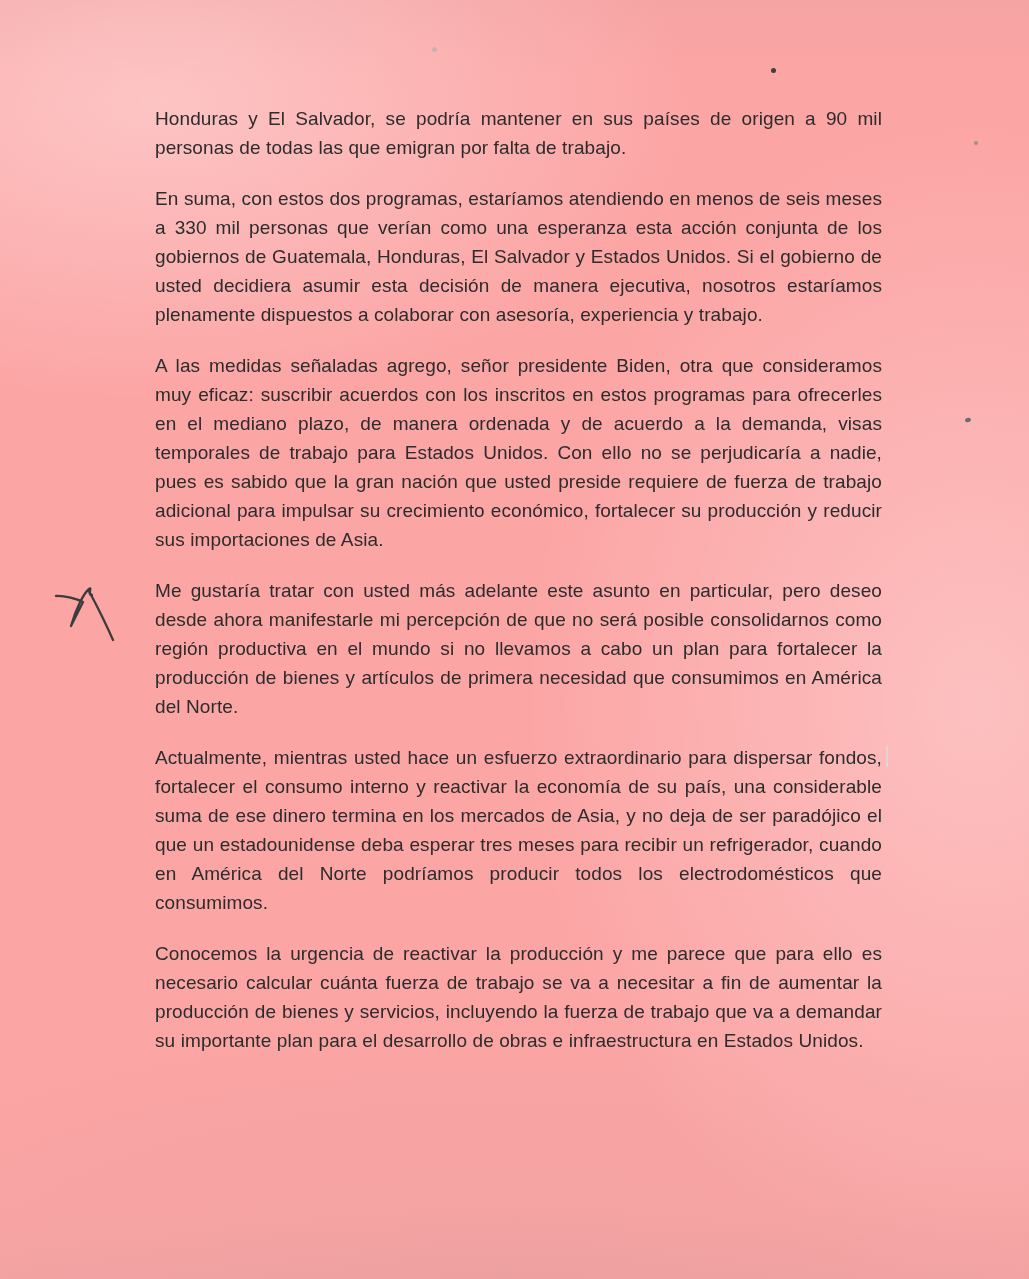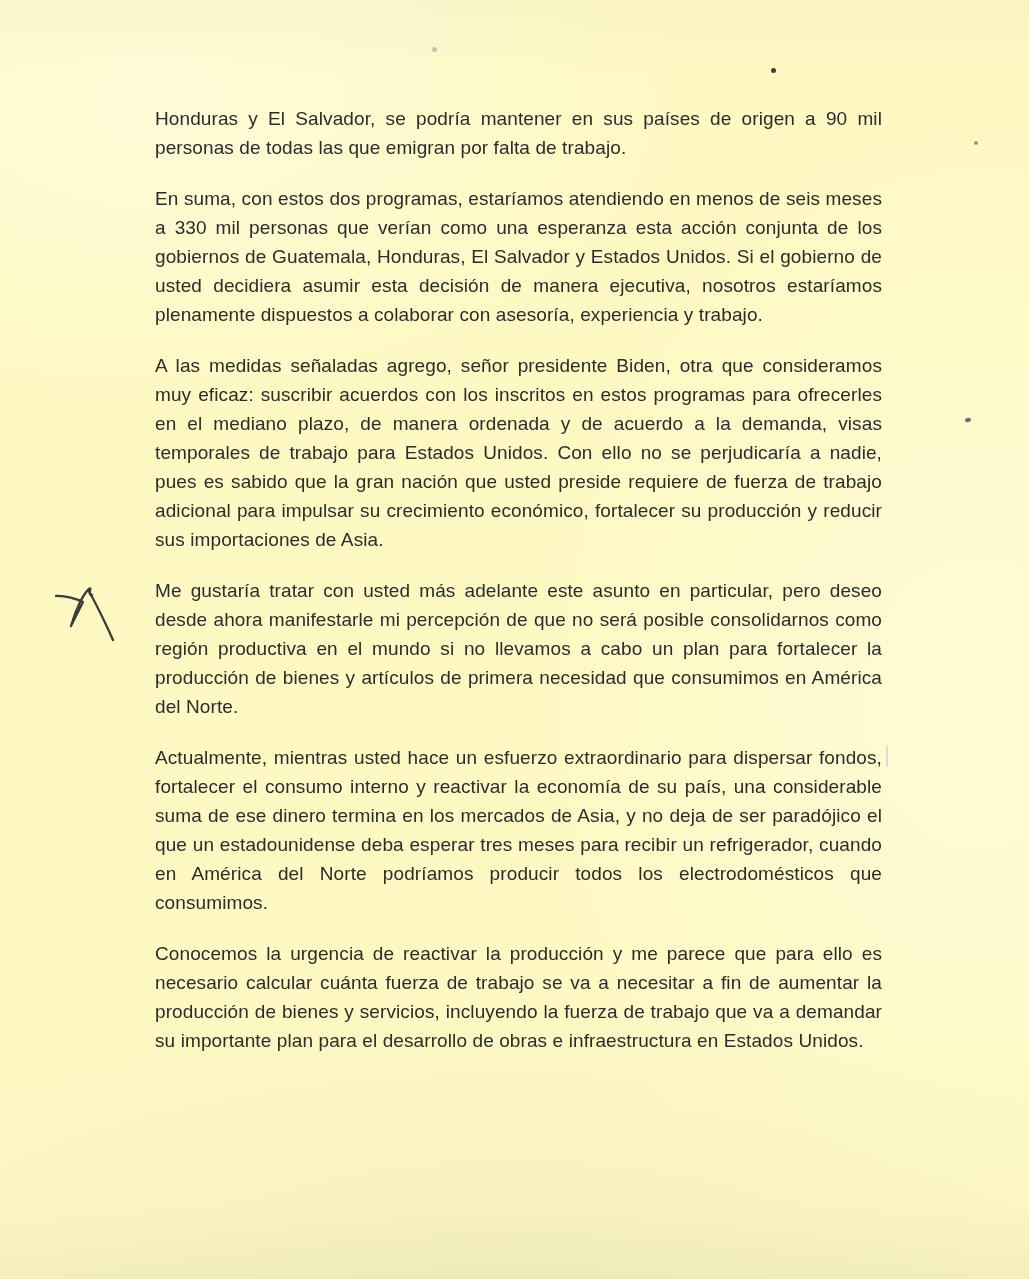--- a/index.html
+++ b/index.html
@@ -4,21 +4,21 @@
 <style>
   html, body {
     margin: 0;
     padding: 0;
     background: #e8e7e5;
   }
   .paper {
     position: relative;
     width: 1029px;
     height: 1279px;
-    background: #fef9c3;
+    background: #fca5a5;
     overflow: hidden;
     font-family: "Liberation Sans", sans-serif;
   }
   
   .paper::before {
     content: "";
     position: absolute;
     inset: 0;
     pointer-events: none;
     background:

